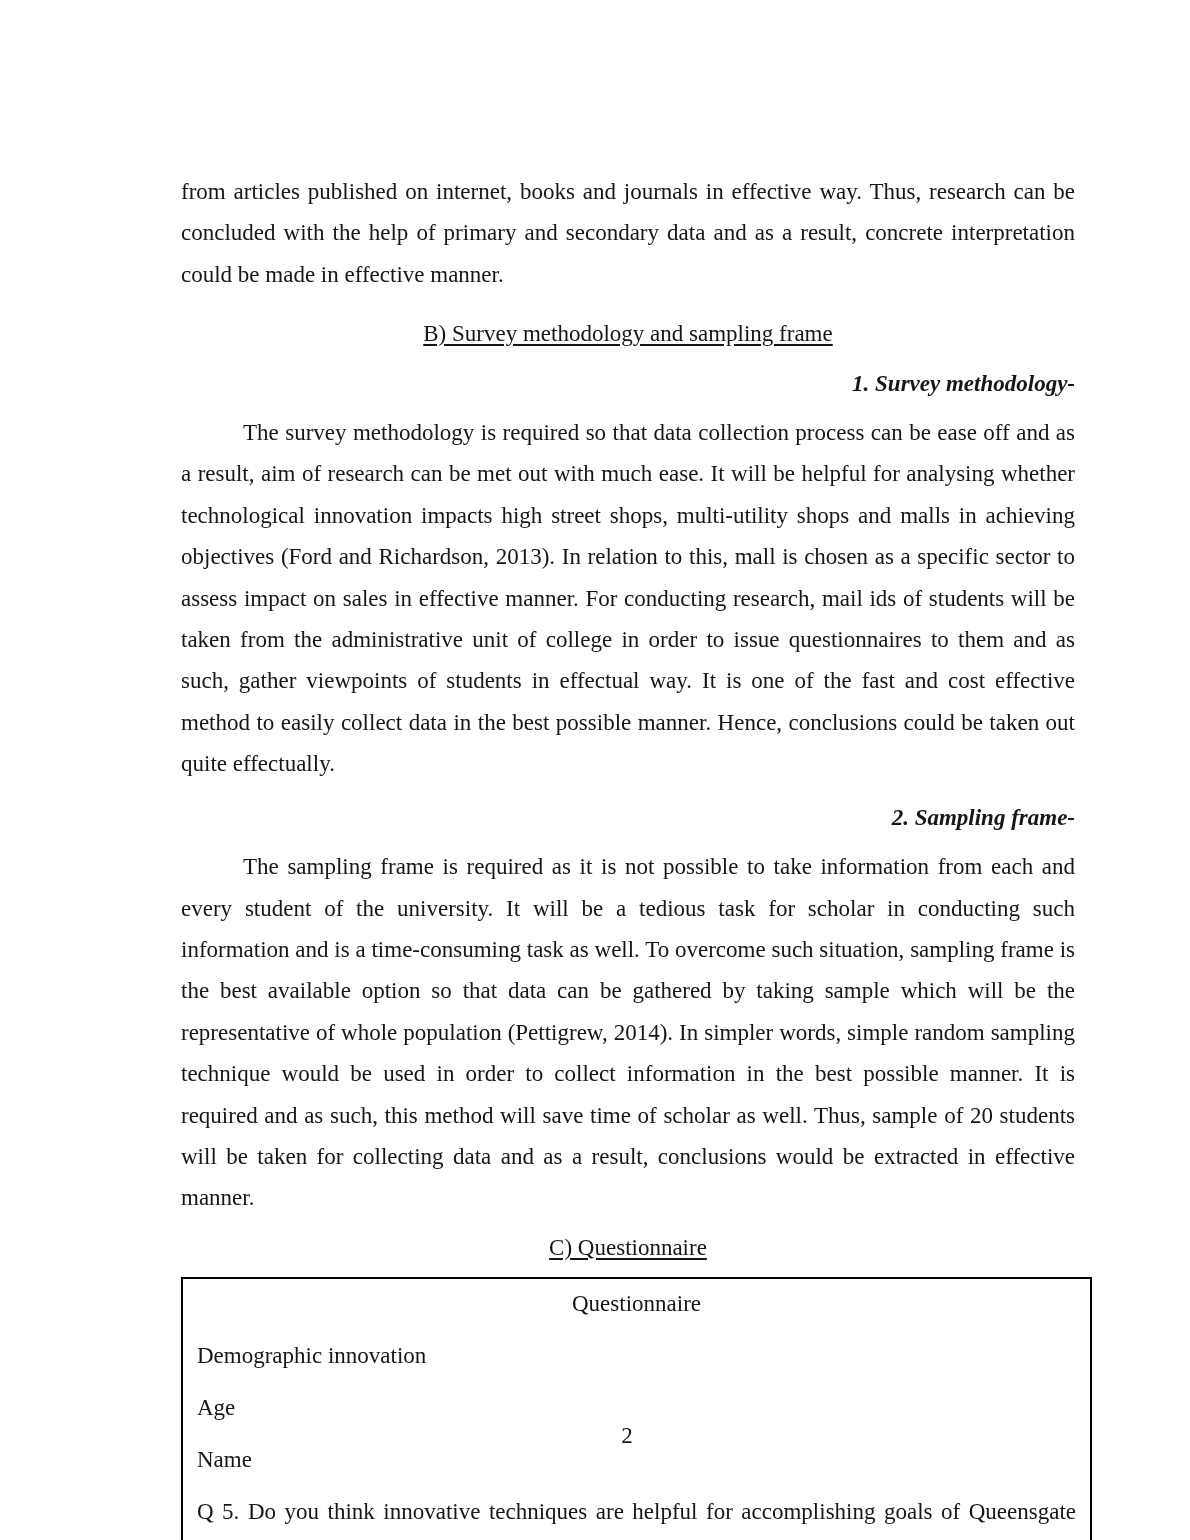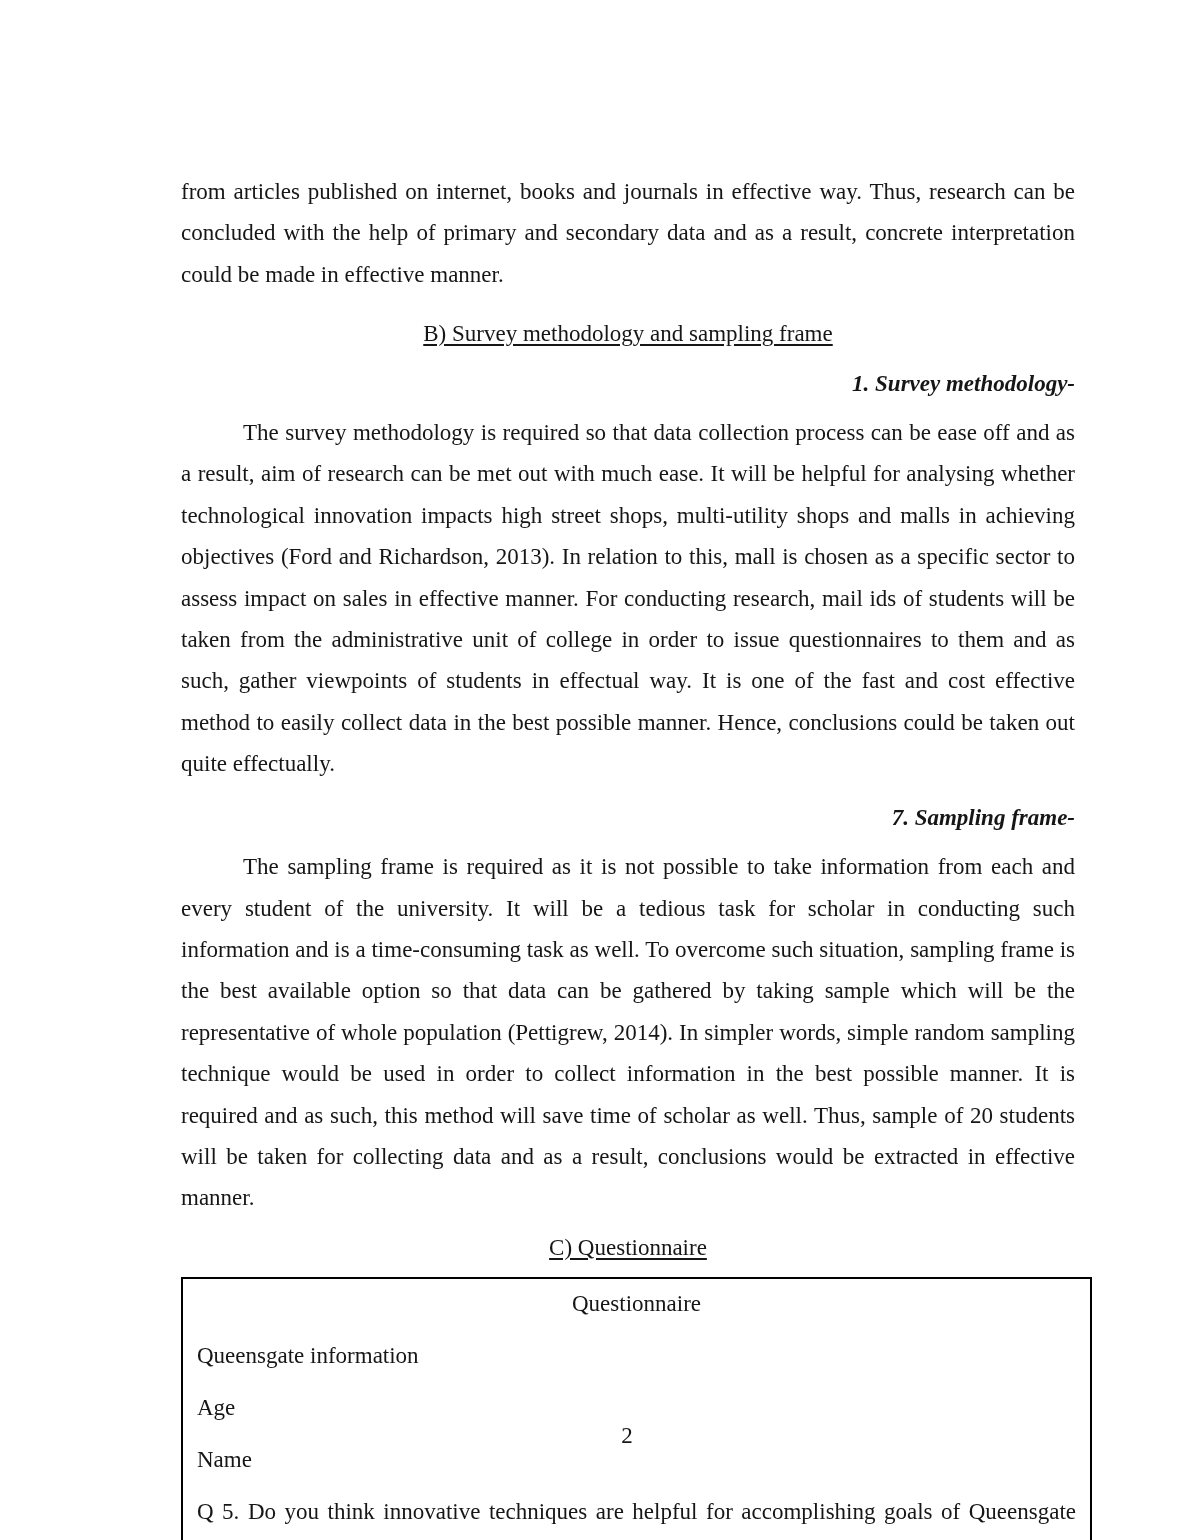--- a/index.html
+++ b/index.html
@@ -82,29 +82,29 @@
   <div class="content">
 
     <p class="body-text">from articles published on internet, books and journals in effective way. Thus, research can be concluded with the help of primary and secondary data and as a result, concrete interpretation could be made in effective manner.</p>
 
     <p class="heading-underline gap-a">B) Survey methodology and sampling frame</p>
 
     <p class="heading-bi">1. Survey methodology-</p>
 
     <p class="body-text indent">The survey methodology is required so that data collection process can be ease off and as a result, aim of research can be met out with much ease. It will be helpful for analysing whether technological innovation impacts high street shops, multi-utility shops and malls in achieving objectives (Ford and Richardson, 2013). In relation to this, mall is chosen as a specific sector to assess impact on sales in effective manner. For conducting research, mail ids of students will be taken from the administrative unit of college in order to issue questionnaires to them and as such, gather viewpoints of students in effectual way. It is one of the fast and cost effective method to easily collect data in the best possible manner. Hence, conclusions could be taken out quite effectually.</p>
 
-    <p class="heading-bi gap-b">7. Sampling frame-</p>
+    <p class="heading-bi gap-b">2. Sampling frame-</p>
 
     <p class="body-text indent">The sampling frame is required as it is not possible to take information from each and every student of the university. It will be a tedious task for scholar in conducting such information and is a time-consuming task as well. To overcome such situation, sampling frame is the best available option so that data can be gathered by taking sample which will be the representative of whole population (Pettigrew, 2014). In simpler words, simple random sampling technique would be used in order to collect information in the best possible manner. It is required and as such, this method will save time of scholar as well. Thus, sample of 20 students will be taken for collecting data and as a result, conclusions would be extracted in effective manner.</p>
 
     <p class="heading-underline">C) Questionnaire</p>
 
     <div class="qbox">
       <p class="qrow qtitle">Questionnaire</p>
-      <p class="qrow">Queensgate information</p>
+      <p class="qrow">Demographic innovation</p>
       <p class="qrow">Age</p>
       <p class="qrow">Name</p>
       <p class="qrow qjustify">Q 5. Do you think innovative techniques are helpful for accomplishing goals of Queensgate</p>
     </div>
 
   </div>
 
   <div class="page-number">2</div>
 </div>
 

